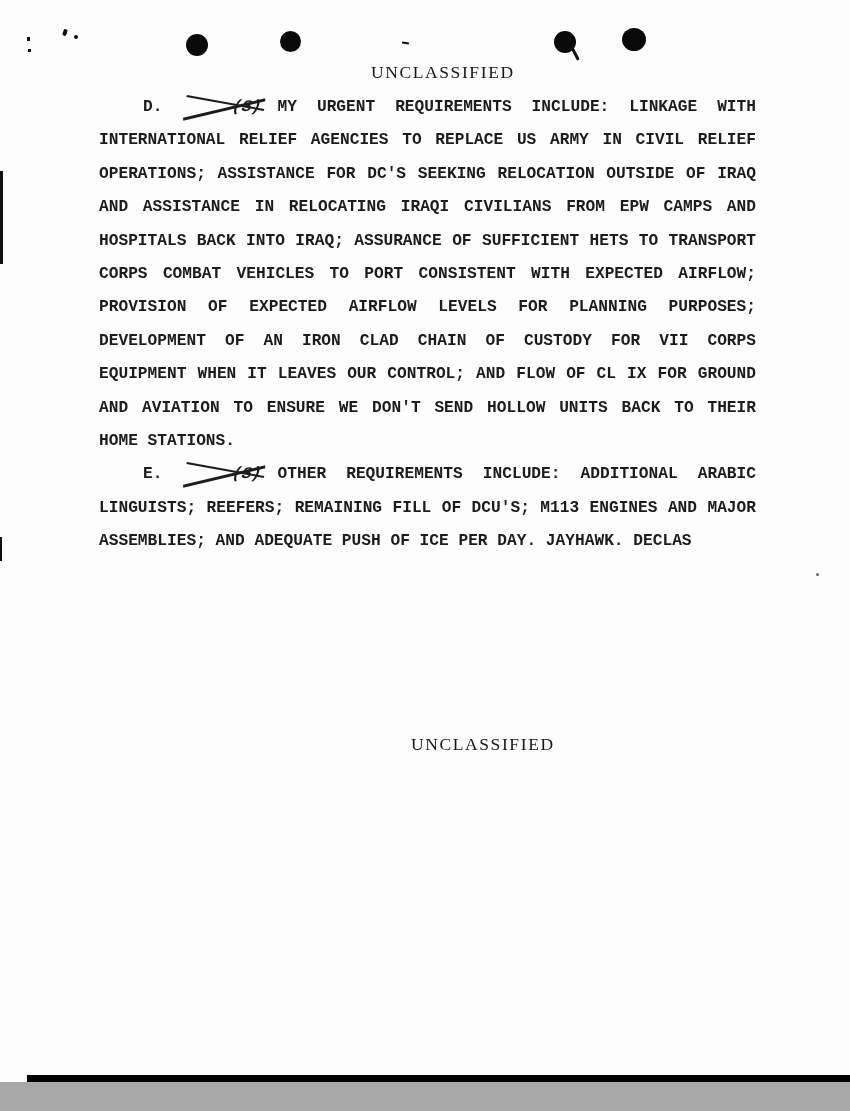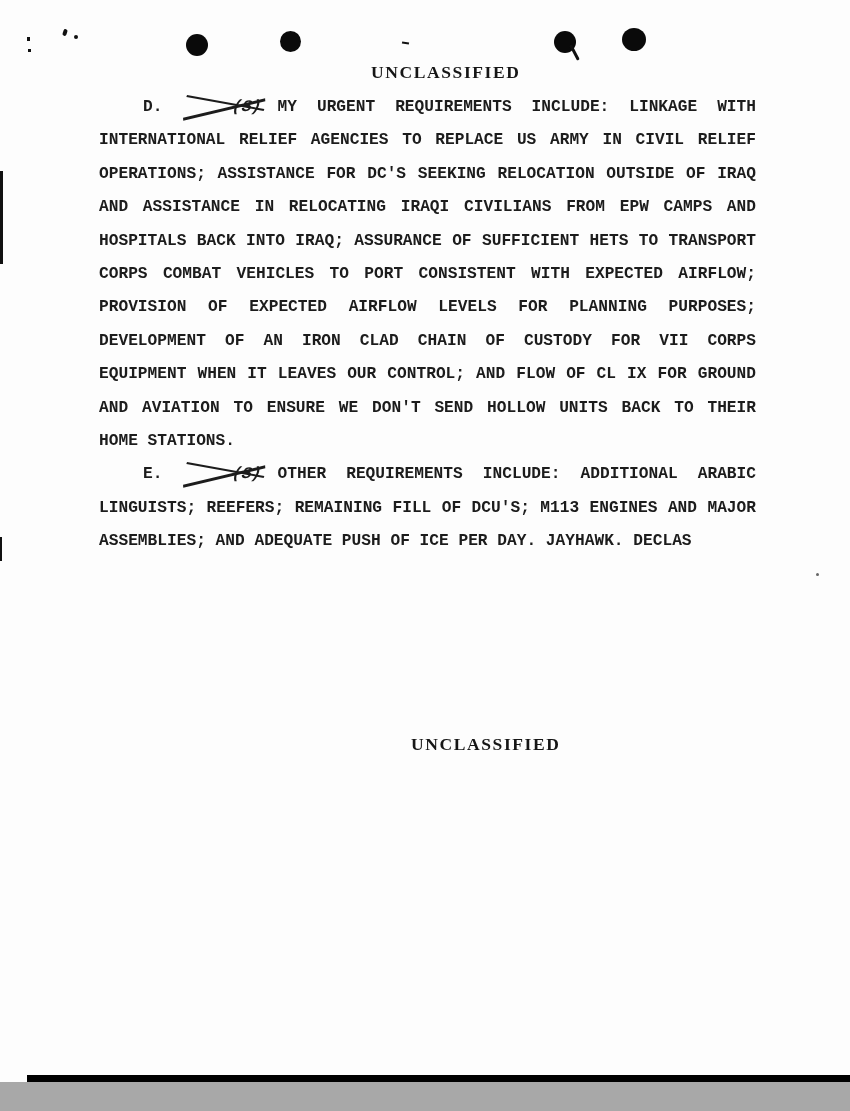--- a/index.html
+++ b/index.html
@@ -6,21 +6,21 @@
   body{
     width:850px;height:1111px;position:relative;overflow:hidden;
     background:#fdfdfd;
     font-family:"Liberation Mono","DejaVu Sans Mono",monospace;
   }
   .page{position:absolute;inset:0;}
 
   .classification{
     position:absolute;
     font-family:"Liberation Serif","DejaVu Serif",serif;
-    font-weight:700;font-size:17.5px;letter-spacing:1.6px;color:#161616;
+    font-weight:400;font-size:17.5px;letter-spacing:1.6px;color:#161616;
     white-space:nowrap;
   }
   .classification.header{left:371px;top:62px;}
   .classification.footer{left:411px;top:734px;}
 
   .doc-body{
     position:absolute;left:99px;top:91px;width:657px;
     font-size:16.2px;line-height:33.4px;font-weight:700;color:#1c1c1c;
     text-align:justify;letter-spacing:0;
   }

